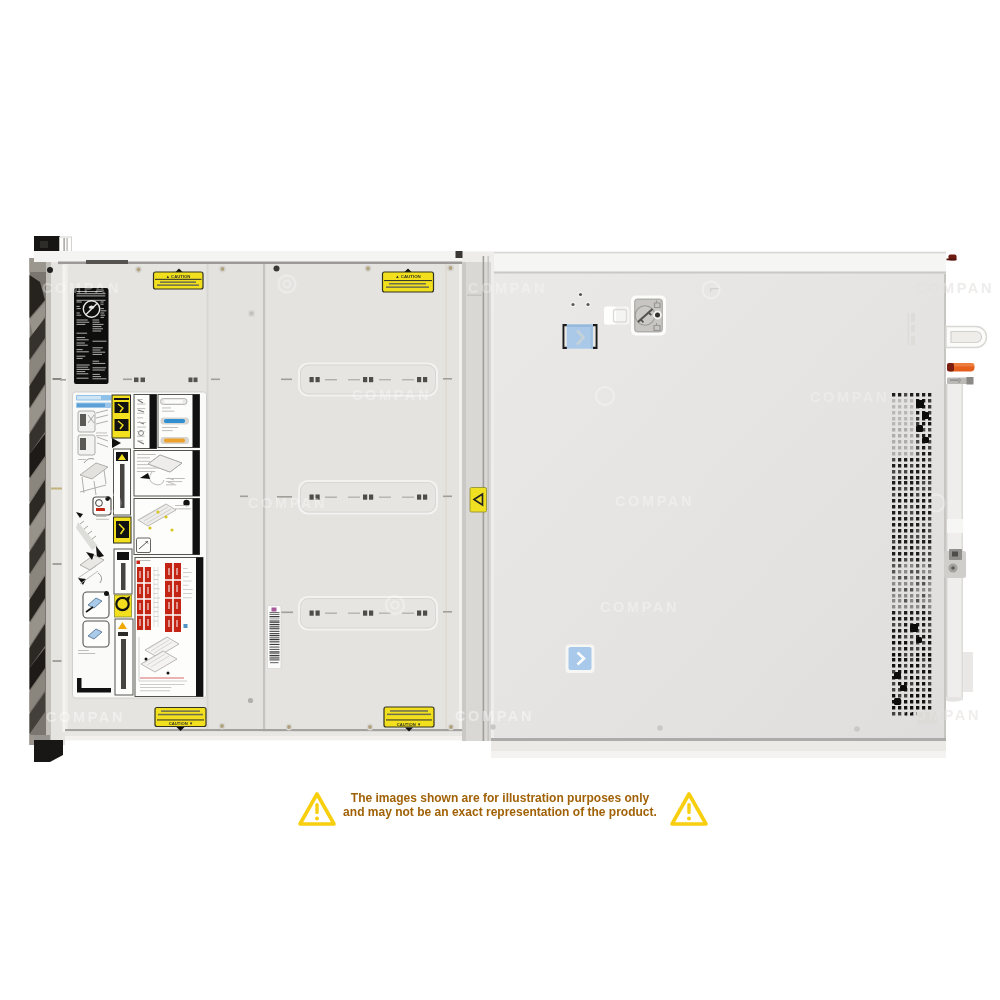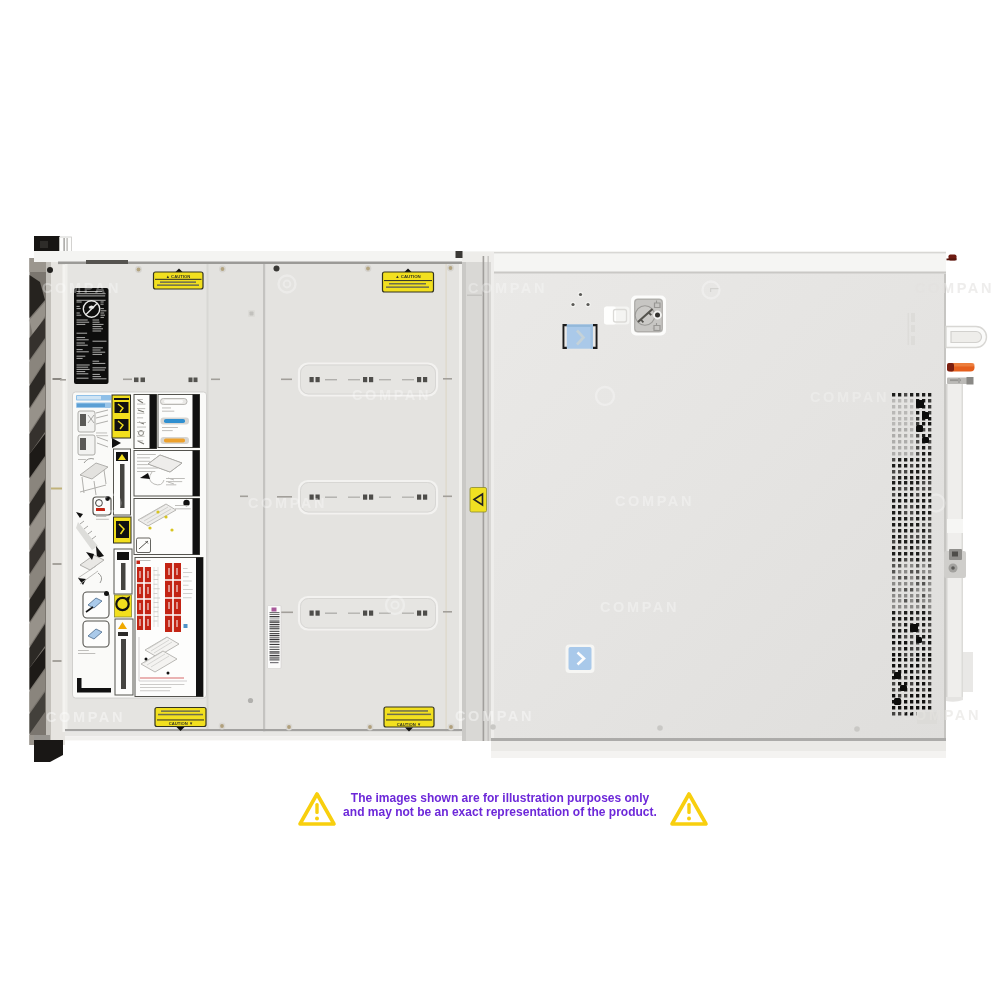--- a/index.html
+++ b/index.html
@@ -680,16 +680,16 @@
 <rect x="19.3" y="14" width="3.4" height="11" rx="1.6" fill="#f8cf0e"></rect>
 <circle cx="21" cy="29.5" r="2" fill="#f8cf0e"></circle>
 </svg>
 
 <svg class="abs" style="left:668px;top:789px" width="42" height="42" viewBox="0 0 42 42">
 <path d="M21 5 L38 35 L4 35 Z" fill="#fff" stroke="#f8cf0e" stroke-width="3.6" stroke-linejoin="round"></path>
 <rect x="19.3" y="14" width="3.4" height="11" rx="1.6" fill="#f8cf0e"></rect>
 <circle cx="21" cy="29.5" r="2" fill="#f8cf0e"></circle>
 </svg>
 
-<div class="abs" style="left:0px;top:790.5px;width:1000px;text-align:center;color:#6d28d9;font-weight:bold;font-size:13.5px;line-height:14.2px;">
+<div class="abs" style="left:0px;top:790.5px;width:1000px;text-align:center;color:#a16207;font-weight:bold;font-size:13.5px;line-height:14.2px;">
 <div style="transform:scaleX(0.89);transform-origin:50% 50%;">The images shown are for illustration purposes only</div>
 <div style="transform:scaleX(0.89);transform-origin:50% 50%;">and may not be an exact representation of the product.</div>
 </div>
 
 </body></html>

